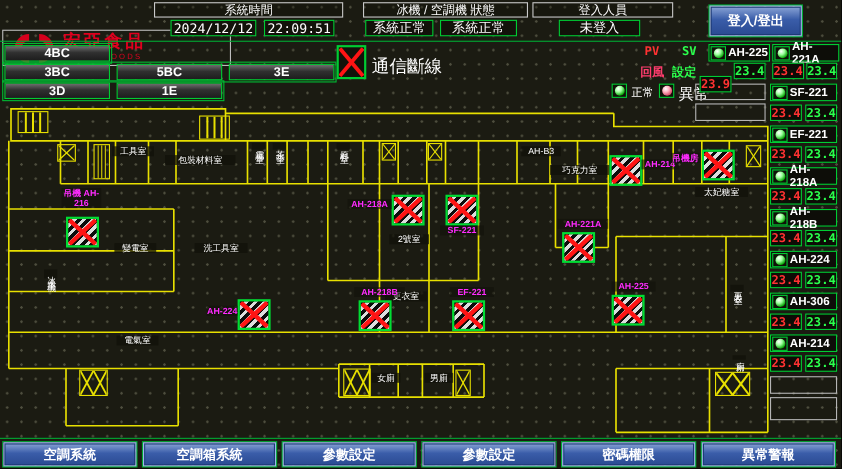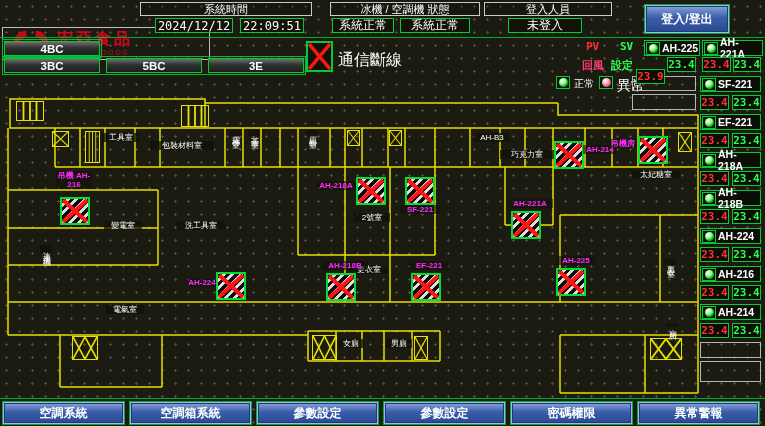--- a/index.html
+++ b/index.html
@@ -100,20 +100,24 @@
 
   <div class="hdr-sep"></div>
 
   <div class="floor-row" id="floor-row-0" style="left:2px;top:39px;">
       <div class="floor-btn">4BC</div>
     </div>
   <div class="floor-row" id="floor-row-1" style="left:2px;top:56px;">
       <div class="floor-btn">3BC</div>
       <div class="floor-btn">5BC</div>
       <div class="floor-btn">3E</div>
+    </div>
+  <div class="floor-row" id="floor-row-2" style="left:2px;top:73px;">
+      <div class="floor-btn">3D</div>
+      <div class="floor-btn">1E</div>
     </div>
 
   <div class="abs" style="left:306px;top:41px;width:27px;height:31px;border:2px solid #00cc33;background:#12120a;">
     <svg width="23" height="27" viewBox="0 0 23 27">
         <line x1="1" y1="1" x2="22" y2="26" stroke="#ff1414" stroke-width="3.5"></line>
         <line x1="22" y1="1" x2="1" y2="26" stroke="#ff1414" stroke-width="3.5"></line>
       </svg>
   </div>
   <div class="small-lbl" style="left:338px;top:50px;">通信斷線</div>
 
@@ -335,21 +339,21 @@
         <span class="led green"></span>
       </div>
       <span>AH-224</span>
     </div>
     <div class="val-box pv" style="left: 700px; top: 247px; width: 29px;">23.4</div>
     <div class="val-box sv" style="left: 732px; top: 247px; width: 29px;">23.4</div>
     <div class="unit-btn" style="left: 700px; top: 266px; width: 61px;">
       <div class="led-box" style="position: relative;">
         <span class="led green"></span>
       </div>
-      <span>AH-216</span>
+      <span>AH-306</span>
     </div>
     <div class="val-box pv" style="left: 700px; top: 285px; width: 29px;">23.4</div>
     <div class="val-box sv" style="left: 732px; top: 285px; width: 29px;">23.4</div>
     <div class="unit-btn" style="left: 700px; top: 304px; width: 61px;">
       <div class="led-box" style="position: relative;">
         <span class="led green"></span>
       </div>
       <span>AH-214</span>
     </div>
     <div class="val-box pv" style="left: 700px; top: 323px; width: 29px;">23.4</div>

